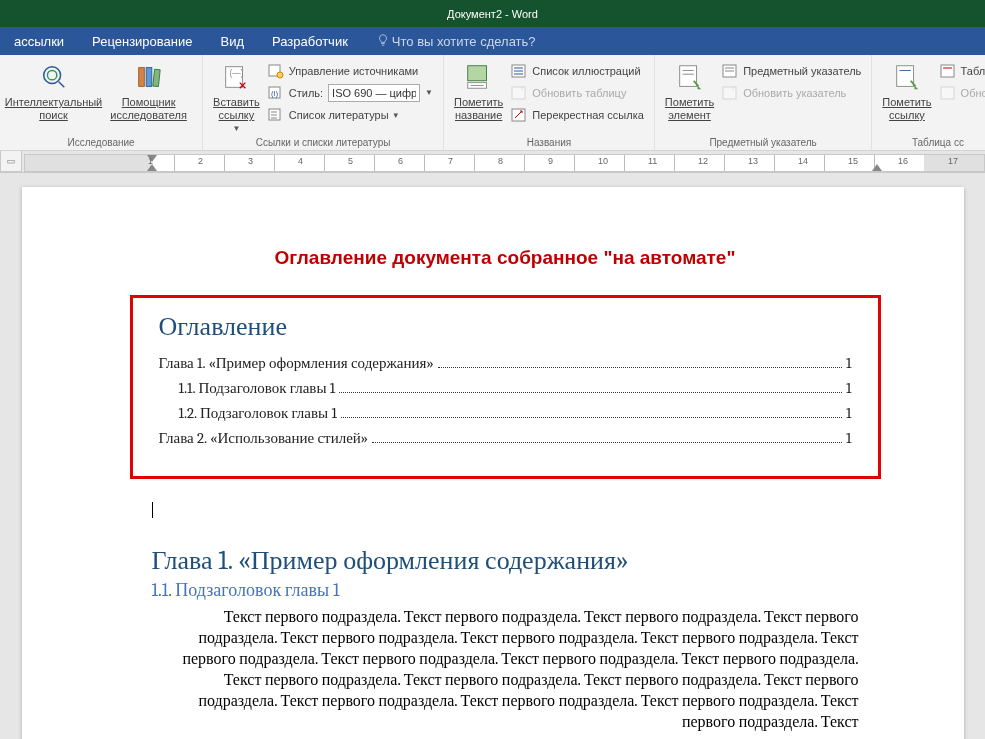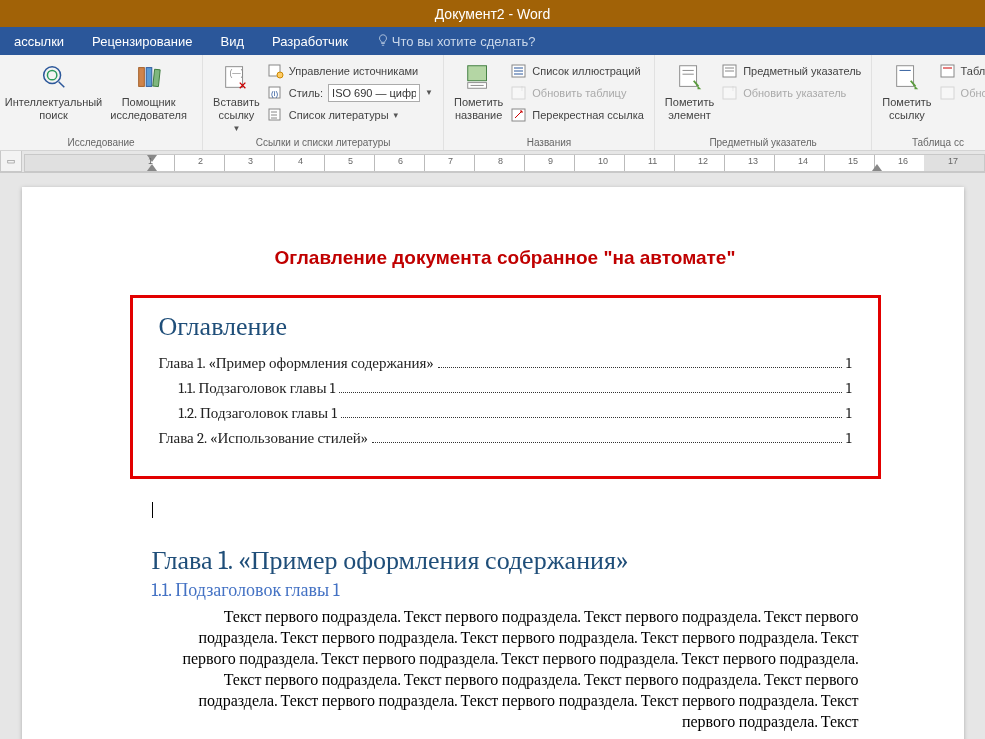--- a/index.html
+++ b/index.html
@@ -1,35 +1,35 @@
 <!DOCTYPE html>
 <html><head>
 <meta charset="utf-8">
 <style>
   * { box-sizing: border-box; margin: 0; padding: 0; }
   body { font-family: "Segoe UI", Tahoma, sans-serif; font-size: 12px; background: #fff; width: 985px; height: 739px; overflow: hidden; }
 
   
-  .titlebar { background: #a16207; color: #fff; height: 27px; display: flex; align-items: center; justify-content: center; font-size: 14px; }
+  .titlebar { background: #14532d; color: #fff; height: 27px; display: flex; align-items: center; justify-content: center; font-size: 11px; }
 
   
   .tabs { background: #2b579a; color: #fff; height: 28px; display: flex; align-items: center; font-size: 13px; padding-left: 0; gap: 0; }
   .tab { padding: 0 14px; height: 100%; display: flex; align-items: center; cursor: pointer; }
   .tell-me { display: flex; align-items: center; gap: 2px; color: #c9d7ea; }
   .bulb-icon svg { width: 14px; height: 14px; fill: none; stroke: #c9d7ea; stroke-width: 1.3; }
 
   
   .ribbon { background: #f3f3f3; border-bottom: 1px solid #d4d4d4; height: 96px; display: flex; position: relative; }
   .group { border-right: 1px solid #e1e1e1; display: flex; flex-direction: column; padding: 3px 6px 0 6px; position: relative; }
   .group-label { position: absolute; bottom: 2px; left: 0; right: 0; text-align: center; font-size: 10px; color: #666; }
   .group-body { flex: 1; display: flex; align-items: flex-start; height: 76px; }
 
   .bigbtn { display: flex; flex-direction: column; align-items: center; justify-content: flex-start; width: auto; min-width: 48px; padding: 2px 4px; cursor: pointer; text-align: center; font-size: 11px; line-height: 13px; color: #444; gap: 2px; }
   .bigbtn .icon { height: 34px; display: flex; align-items: center; justify-content: center; }
-  .bigbtn .lbl { max-width: 110px; white-space: normal; }
+  .bigbtn .lbl { max-width: 110px; white-space: normal; text-decoration: underline; }
   .bigbtn svg { width: 30px; height: 30px; }
   .dropdown-caret { font-size: 8px; color: #555; margin-top: -2px; }
 
   .stackcol { display: flex; flex-direction: column; justify-content: flex-start; gap: 0; padding-top: 2px; }
   .smallbtn { display: flex; align-items: center; gap: 5px; font-size: 11px; color: #444; padding: 2px 4px; cursor: pointer; white-space: nowrap; height: 22px; }
   .smallbtn .sicon { width: 16px; height: 16px; flex: none; display: inline-flex; align-items: center; justify-content: center; }
   .smallbtn svg { width: 16px; height: 16px; }
   .smallbtn.disabled { color: #aaa; }
   .smallbtn.disabled svg { opacity: 0.4; }
 

